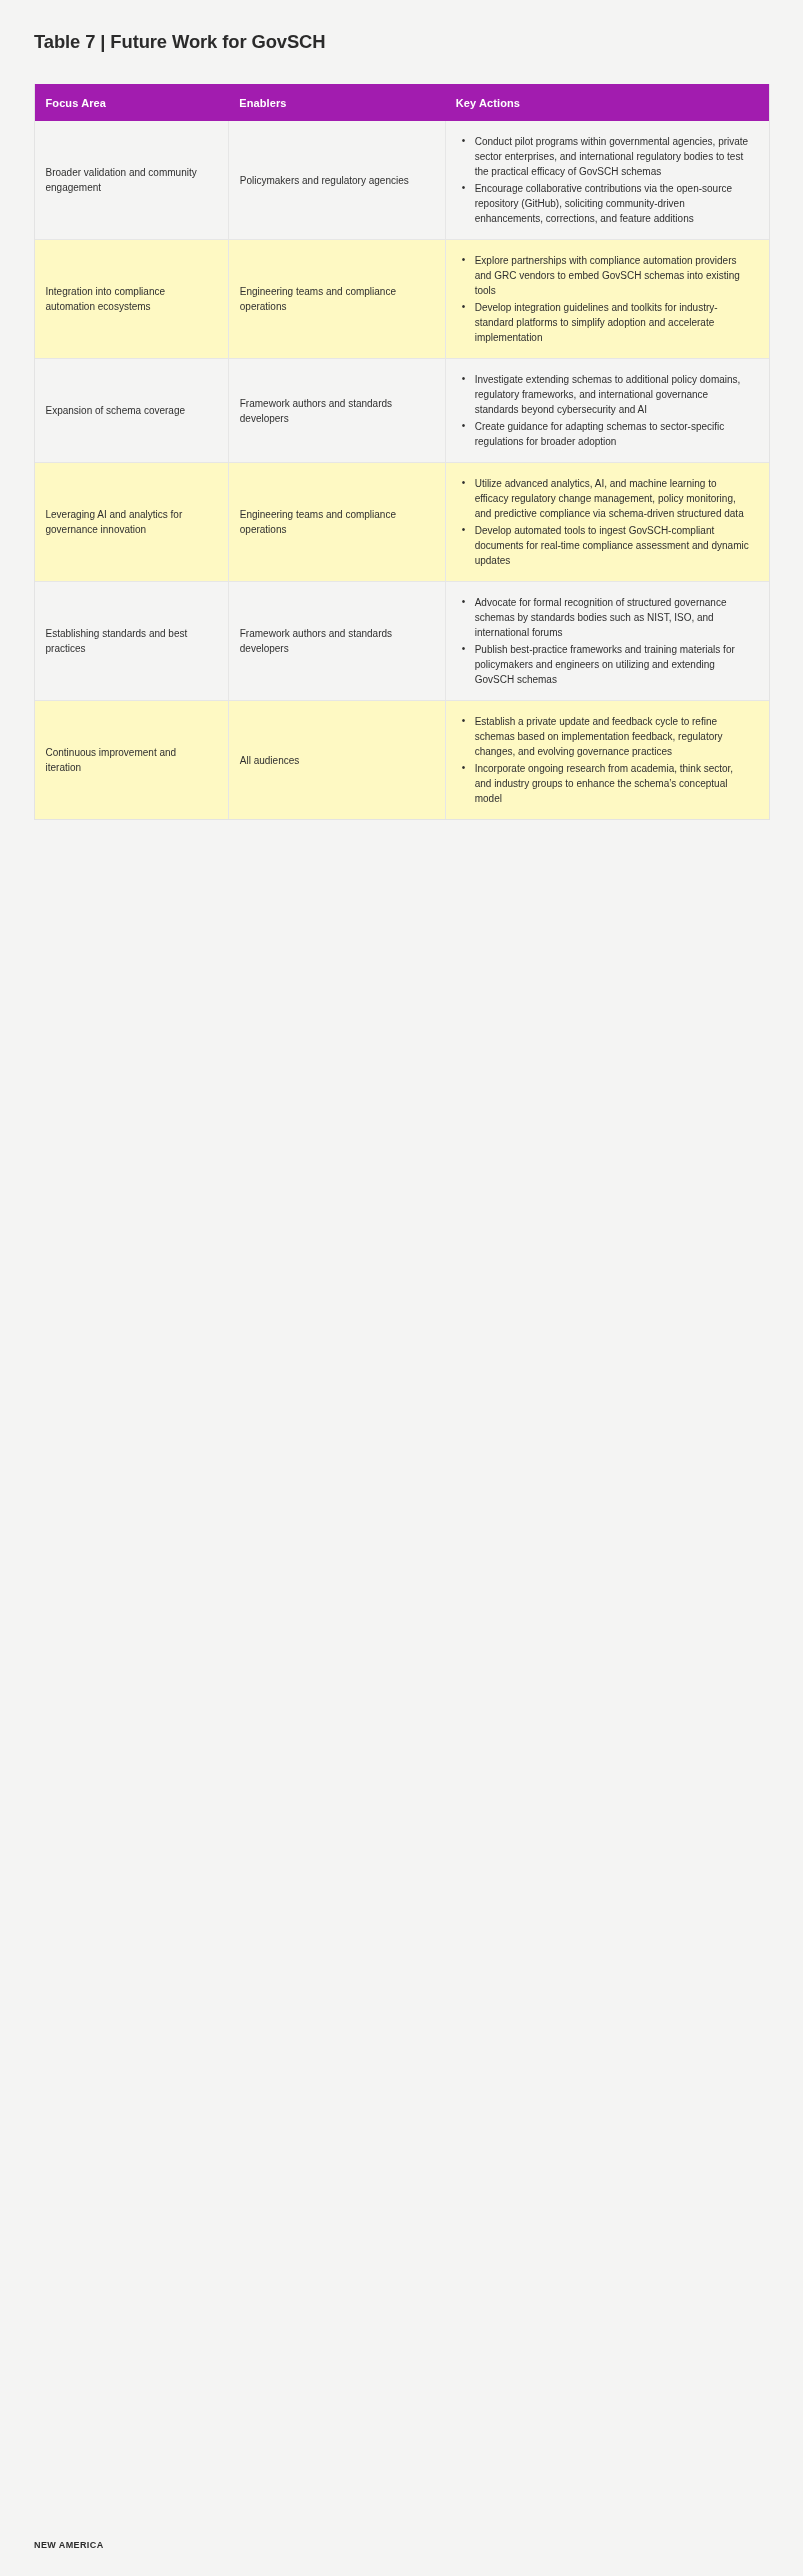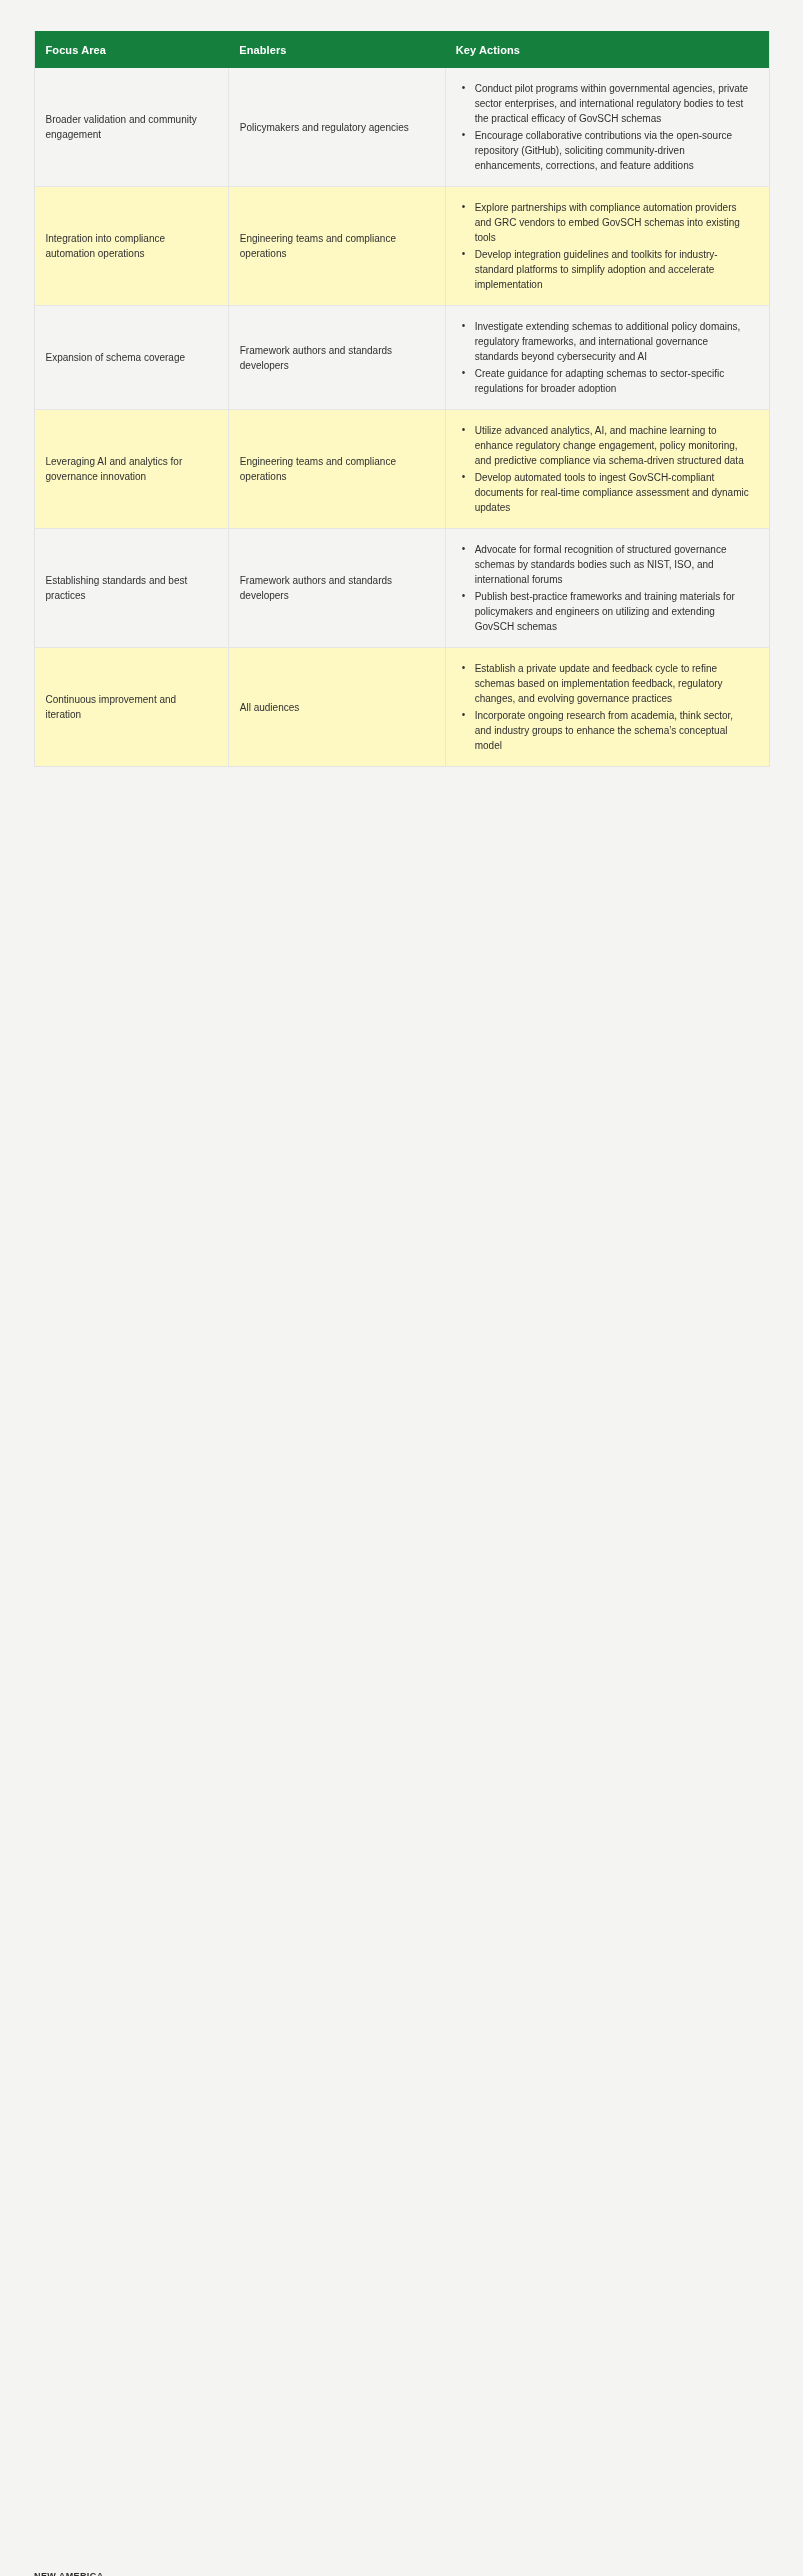--- a/index.html
+++ b/index.html
@@ -40,21 +40,21 @@
     width: 100%;
     border-collapse: collapse;
     table-layout: fixed;
     font-size: 10px;
   }
   table.gov-table col.c1 { width: 26.4%; }
   table.gov-table col.c2 { width: 29.5%; }
   table.gov-table col.c3 { width: 44.1%; }
 
   thead th {
-    background: #15803d;
+    background: #a21caf;
     color: #ffffff;
     text-align: left;
     font-size: 11px;
     font-weight: 700;
     letter-spacing: 0.1px;
     padding: 12.5px 12px 12.5px 10.5px;
     vertical-align: middle;
     border: none;
   }
   thead th:first-child { padding-left: 10.5px; }
@@ -112,20 +112,21 @@
     font-weight: 700;
     letter-spacing: 0.4px;
     color: #2b2b2b;
   }
 </style>
 </head>
 <body>
 
 <div class="page">
 
+  <h1 class="table-title">Table 7 | Future Work for GovSCH</h1>
 
   <div class="table-wrap">
     <table class="gov-table">
       <colgroup>
         <col class="c1">
           <col class="c2">
           <col class="c3">
       </colgroup>
       <thead>
         <tr>
@@ -141,21 +142,21 @@
           <td class="col-enablers">Policymakers and regulatory agencies</td>
           <td class="col-actions">
             <ul class="actions">
               <li>Conduct pilot programs within governmental agencies, private sector enterprises, and international regulatory bodies to test the practical efficacy of GovSCH schemas</li>
               <li>Encourage collaborative contributions via the open-source repository (GitHub), soliciting community-driven enhancements, corrections, and feature additions</li>
             </ul>
           </td>
         </tr>
 
         <tr class="even">
-          <td class="col-focus">Integration into compliance automation operations</td>
+          <td class="col-focus">Integration into compliance automation ecosystems</td>
           <td class="col-enablers">Engineering teams and compliance operations</td>
           <td class="col-actions">
             <ul class="actions">
               <li>Explore partnerships with compliance automation providers and GRC vendors to embed GovSCH schemas into existing tools</li>
               <li>Develop integration guidelines and toolkits for industry-standard platforms to simplify adoption and accelerate implementation</li>
             </ul>
           </td>
         </tr>
 
         <tr class="odd">
@@ -167,21 +168,21 @@
               <li>Create guidance for adapting schemas to sector-specific regulations for broader adoption</li>
             </ul>
           </td>
         </tr>
 
         <tr class="even">
           <td class="col-focus">Leveraging AI and analytics for governance innovation</td>
           <td class="col-enablers">Engineering teams and compliance operations</td>
           <td class="col-actions">
             <ul class="actions">
-              <li>Utilize advanced analytics, AI, and machine learning to enhance regulatory change engagement, policy monitoring, and predictive compliance via schema-driven structured data</li>
+              <li>Utilize advanced analytics, AI, and machine learning to efficacy regulatory change management, policy monitoring, and predictive compliance via schema-driven structured data</li>
               <li>Develop automated tools to ingest GovSCH-compliant documents for real-time compliance assessment and dynamic updates</li>
             </ul>
           </td>
         </tr>
 
         <tr class="odd">
           <td class="col-focus">Establishing standards and best practices</td>
           <td class="col-enablers">Framework authors and standards developers</td>
           <td class="col-actions">
             <ul class="actions">

